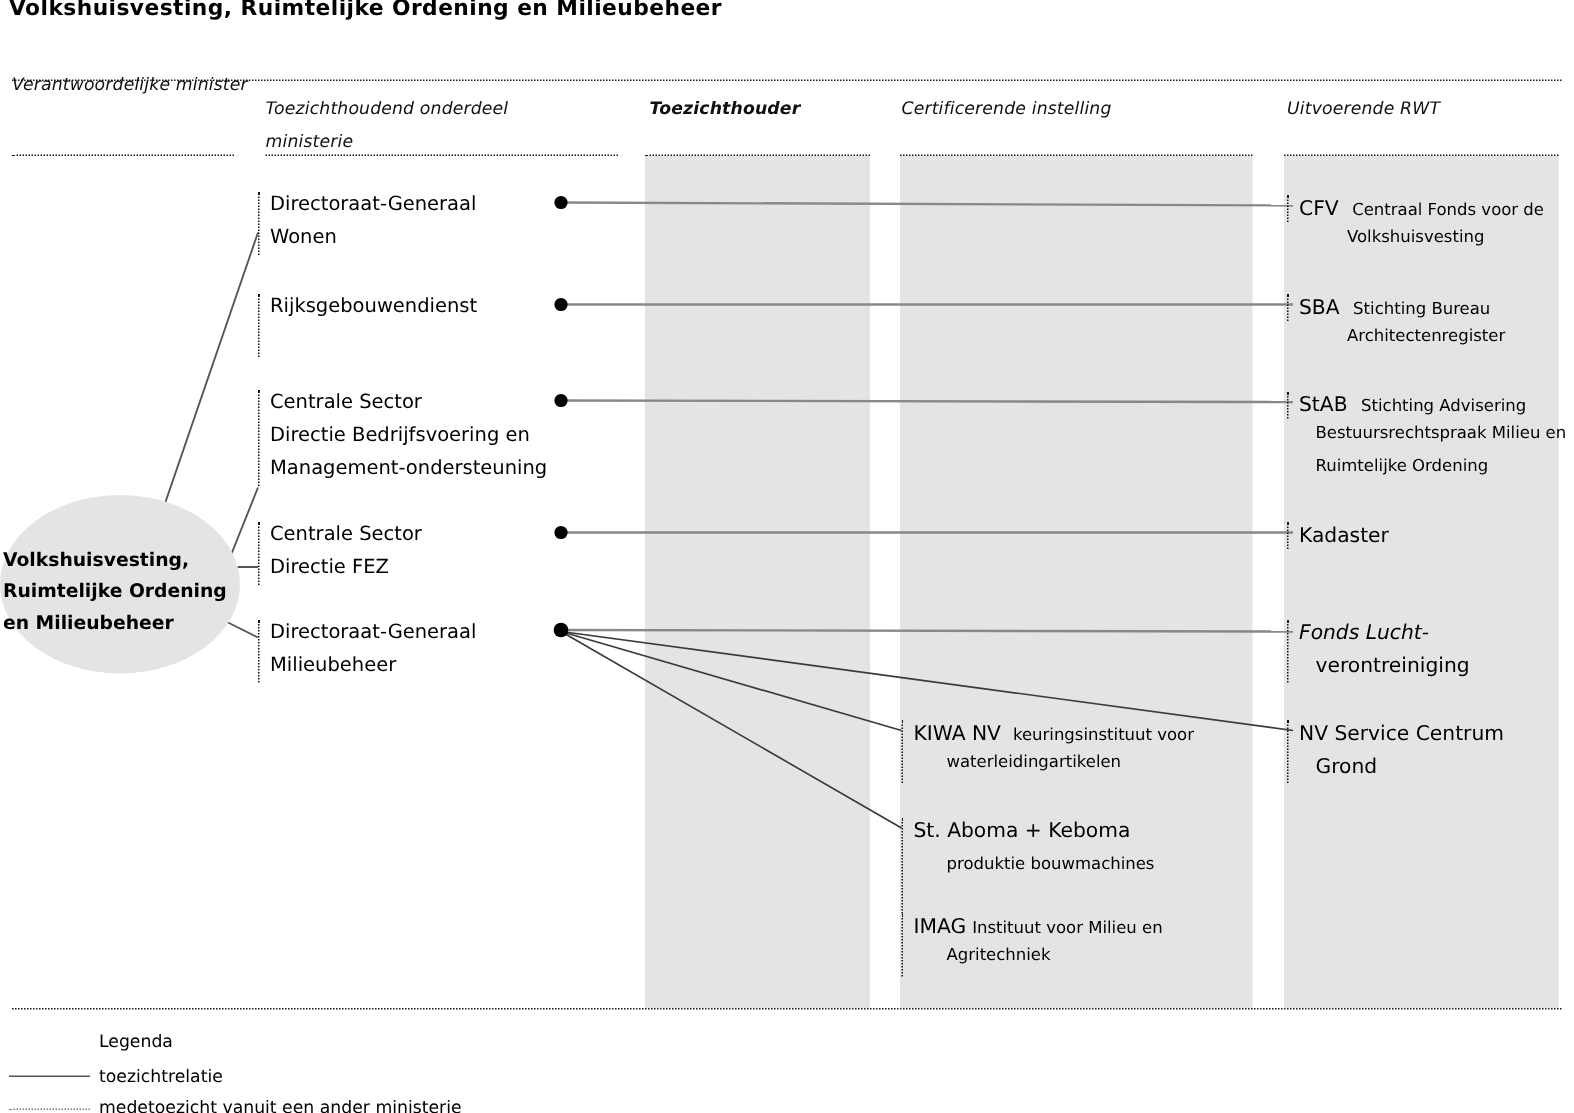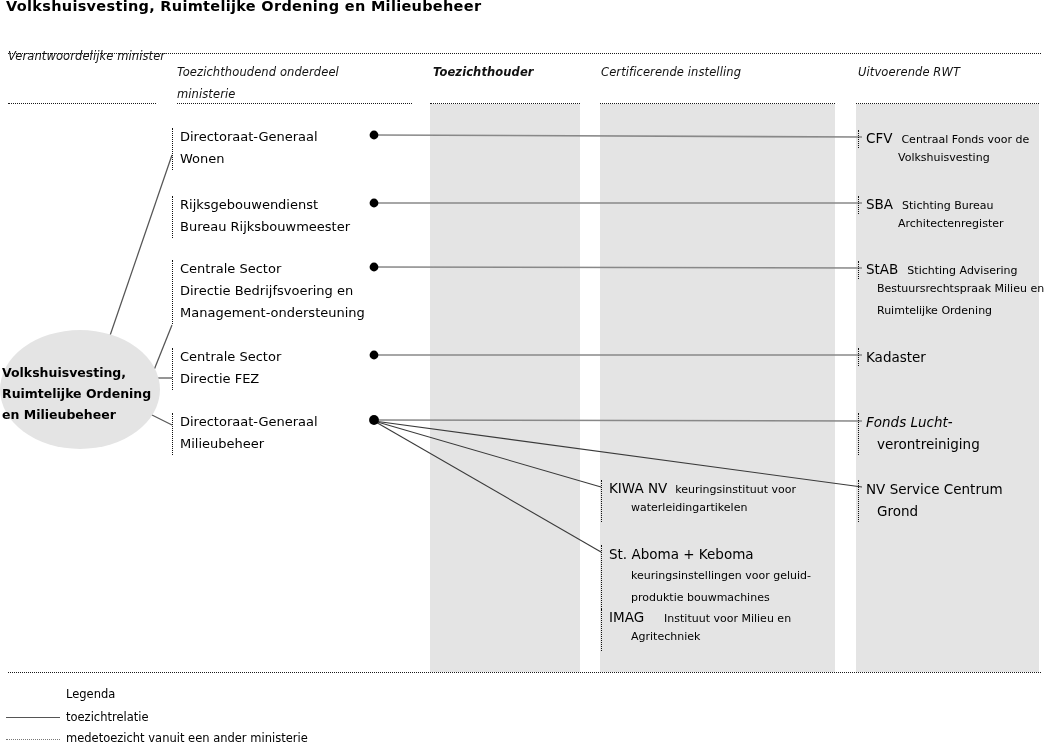--- a/index.html
+++ b/index.html
@@ -199,21 +199,20 @@
     <div class="txt">
       <span class="ln l1">Directoraat-Generaal</span>
       <span class="ln l1">Wonen</span>
     </div>
   </div>
 
   <div class="node" style="left:172px; top:194px;">
     <div class="dotbar" style="height:42px;"></div>
     <div class="txt">
       <span class="ln l1">Rijksgebouwendienst</span>
-      <span class="ln l1">Bureau Rijksbouwmeester</span>
     </div>
   </div>
 
   <div class="node" style="left:172px; top:258px;">
     <div class="dotbar" style="height:64px;"></div>
     <div class="txt">
       <span class="ln l1">Centrale Sector</span>
       <span class="ln l1">Directie Bedrijfsvoering en</span>
       <span class="ln l1">Management-ondersteuning</span>
     </div>
@@ -240,29 +239,28 @@
     <div class="txt">
       <span class="ln"><span class="abbr">KIWA NV</span><span class="desc" style="padding-left:8px;">keuringsinstituut voor</span></span>
       <span class="ln l2 indent2">waterleidingartikelen</span>
     </div>
   </div>
 
   <div class="node" style="left:601px; top:543px;">
     <div class="dotbar" style="height:64px;"></div>
     <div class="txt">
       <span class="ln abbr" style="line-height:22px;">St. Aboma + Keboma</span>
-      <span class="ln l2 indent2">keuringsinstellingen voor geluid-</span>
       <span class="ln l2 indent2">produktie bouwmachines</span>
     </div>
   </div>
 
   <div class="node" style="left:601px; top:607px;">
     <div class="dotbar" style="height:42px;"></div>
     <div class="txt">
-      <span class="ln"><span class="abbr">IMAG</span><span class="desc" style="padding-left:20px;">Instituut voor Milieu en</span></span>
+      <span class="ln"><span class="abbr">IMAG</span><span class="desc" style="padding-left:4px;">Instituut voor Milieu en</span></span>
       <span class="ln l2 indent2">Agritechniek</span>
     </div>
   </div>
 
   <div class="node" style="left:858px; top:128px;">
     <div class="dotbar" style="height:18px;"></div>
     <div class="txt">
       <span class="ln"><span class="abbr">CFV</span><span class="desc" style="padding-left:9px;">Centraal Fonds voor de</span></span>
       <span class="ln l2 indent1">Volkshuisvesting</span>
     </div>

